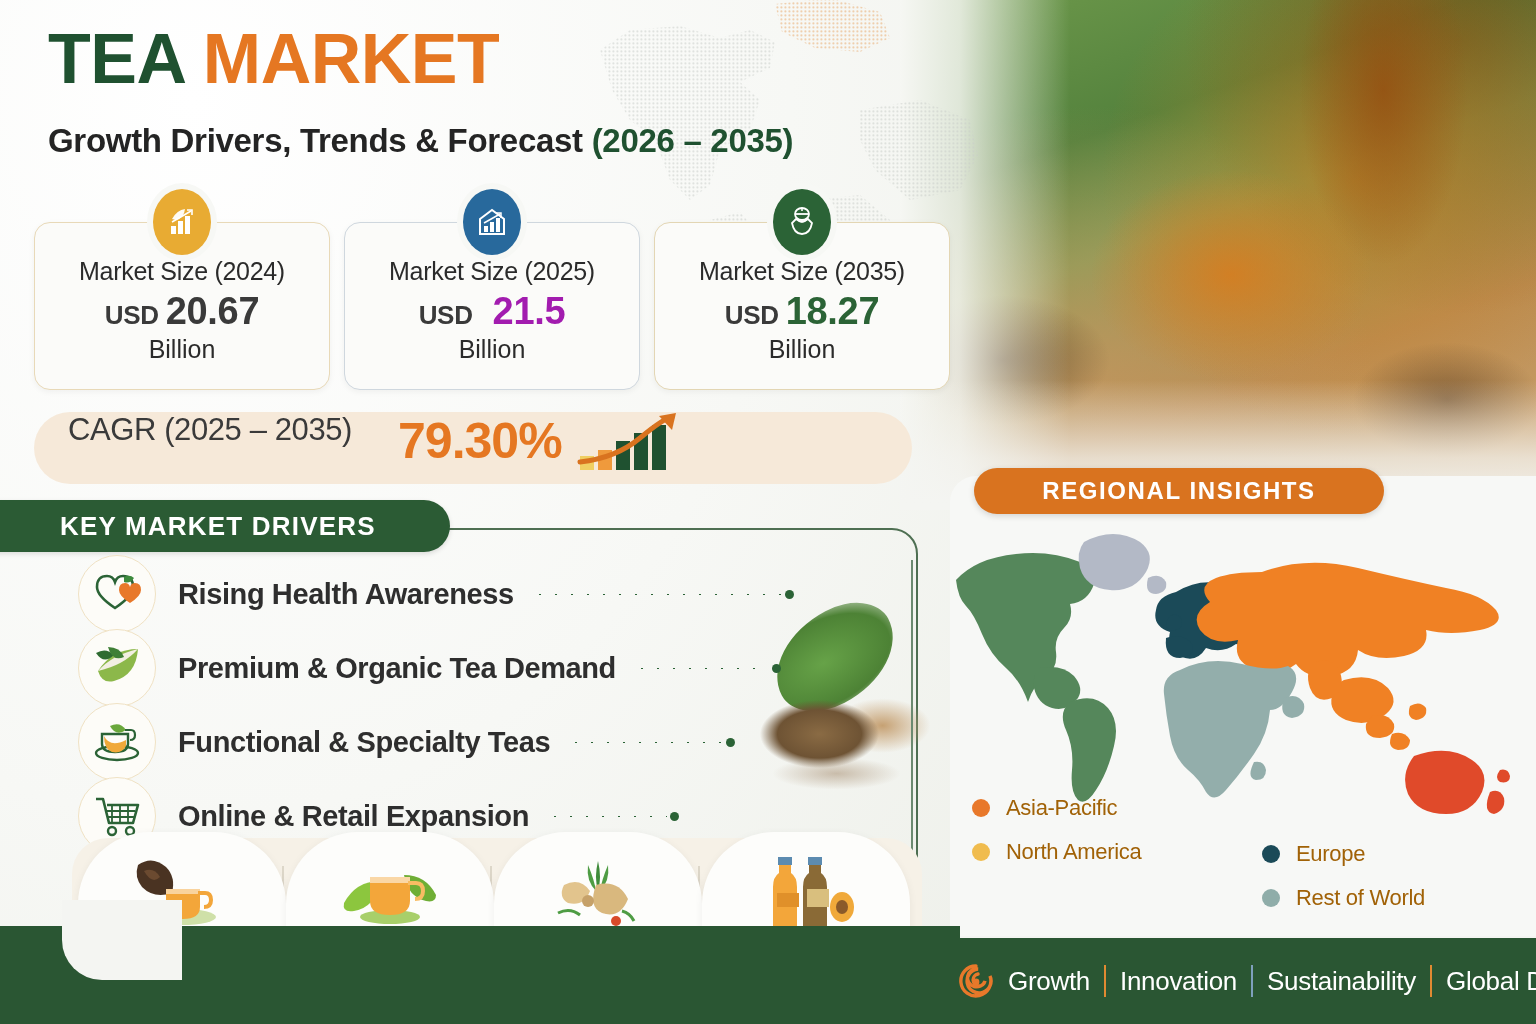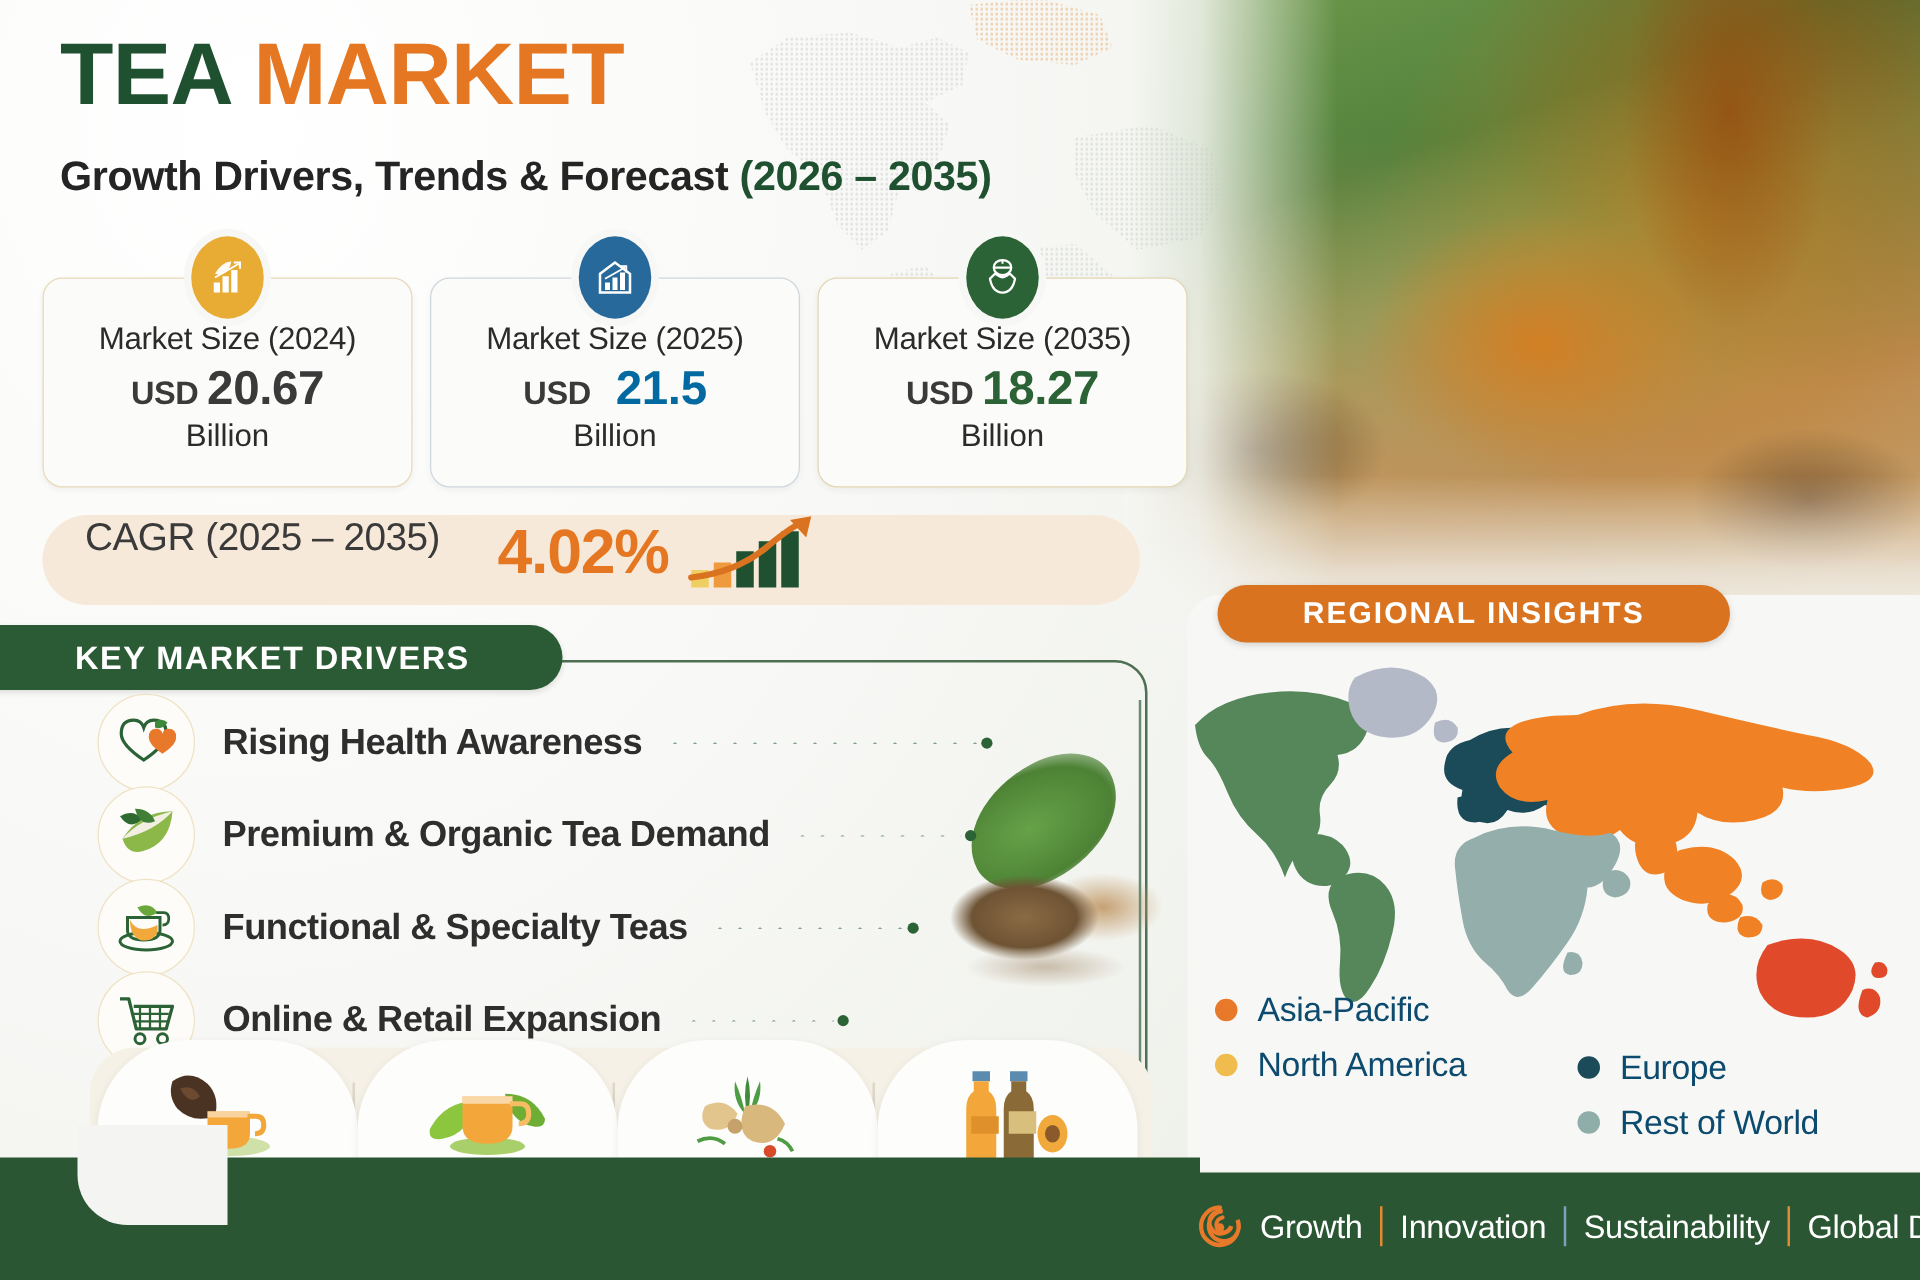--- a/index.html
+++ b/index.html
@@ -76,21 +76,21 @@
     display:flex;align-items:center;justify-content:center;
     box-shadow:0 0 0 6px #f7f8f5;
   }
   .stat-icon.gold{background:#e8ab33;}
   .stat-icon.blue{background:#28699c;}
   .stat-icon.green{background:#2b6336;}
   .stat-label{font-size:25px;color:#2b2b2b;font-weight:normal;letter-spacing:-.3px;}
   .stat-value{margin-top:4px;font-size:26px;font-weight:bold;color:#3a3a3a;letter-spacing:-.3px;}
   .stat-value .big{font-size:38px;}
   .stat-card.dark .stat-value .big{color:#3a3a3a;}
-  .stat-card.blue .stat-value .big{color:#0369a1;margin-left:13px;}
+  .stat-card.blue .stat-value .big{color:#a21caf;margin-left:13px;}
   .stat-card.green .stat-value .big{color:#2b6336;}
   .stat-unit{margin-top:2px;font-size:25px;color:#2b2b2b;}
 
   
   .cagr-band{
     position:absolute;left:34px;top:412px;width:878px;height:72px;
     border-radius:36px;background:#f6e9d9;
     display:flex;align-items:flex-start;
   }
   .cagr-label{margin-left:34px;font-size:31px;color:#3a3a3a;letter-spacing:-.4px;}
@@ -174,21 +174,21 @@
     position:absolute;left:974px;top:468px;width:410px;height:46px;
     background:#d9731f;border-radius:23px;
     display:flex;align-items:center;justify-content:center;
     box-shadow:0 2px 6px rgba(0,0,0,.15);
   }
   .regional-header span{color:#fff;font-size:24px;font-weight:bold;letter-spacing:1.6px;}
   .world-map{position:absolute;left:944px;top:520px;width:592px;height:320px;}
   .legend{position:absolute;left:972px;top:786px;width:530px;}
   .legend-item{display:flex;align-items:center;height:44px;}
   .legend-dot{width:18px;height:18px;border-radius:50%;flex:0 0 auto;}
-  .legend-label{margin-left:16px;font-size:27px;color:#0c4a6e;letter-spacing:-.3px;white-space:nowrap;}
+  .legend-label{margin-left:16px;font-size:22px;color:#a16207;letter-spacing:-.3px;white-space:nowrap;}
   .legend-col-left{position:absolute;left:0;top:0;}
   .legend-col-right{position:absolute;left:290px;top:46px;}
 
   
   .footer-left{
     position:absolute;left:0;top:926px;width:960px;height:98px;background:#2a5633;
   }
   .footer-left-notch{
     position:absolute;left:62px;top:900px;width:120px;height:80px;background:#f4f5f2;border-radius:0 0 0 40px;
   }
@@ -290,21 +290,21 @@
       <div class="stat-value">
         <span>USD</span>
         <span class="big">18.27</span>
       </div>
       <div class="stat-unit">Billion</div>
     </div>
   </div>
 
   <div class="cagr-band">
     <div class="cagr-label">CAGR (2025 – 2035)</div>
-    <div class="cagr-value">4.02%</div>
+    <div class="cagr-value">79.30%</div>
     <svg class="cagr-chart" viewBox="0 0 110 60">
       <rect x="4" y="44" width="14" height="14" fill="#f0cf62"></rect>
       <rect x="22" y="38" width="14" height="20" fill="#ef9a3c"></rect>
       <rect x="40" y="29" width="14" height="29" fill="#1f5130"></rect>
       <rect x="58" y="21" width="14" height="37" fill="#1f5130"></rect>
       <rect x="76" y="13" width="14" height="45" fill="#1f5130"></rect>
       <path d="M4 50 Q40 46 64 26 T96 5" stroke="#d9731f" stroke-width="5" fill="none" stroke-linecap="round"></path>
       <path d="M83 4 L100 1 L96 18 Z" fill="#d9731f"></path>
     </svg>
   </div>

